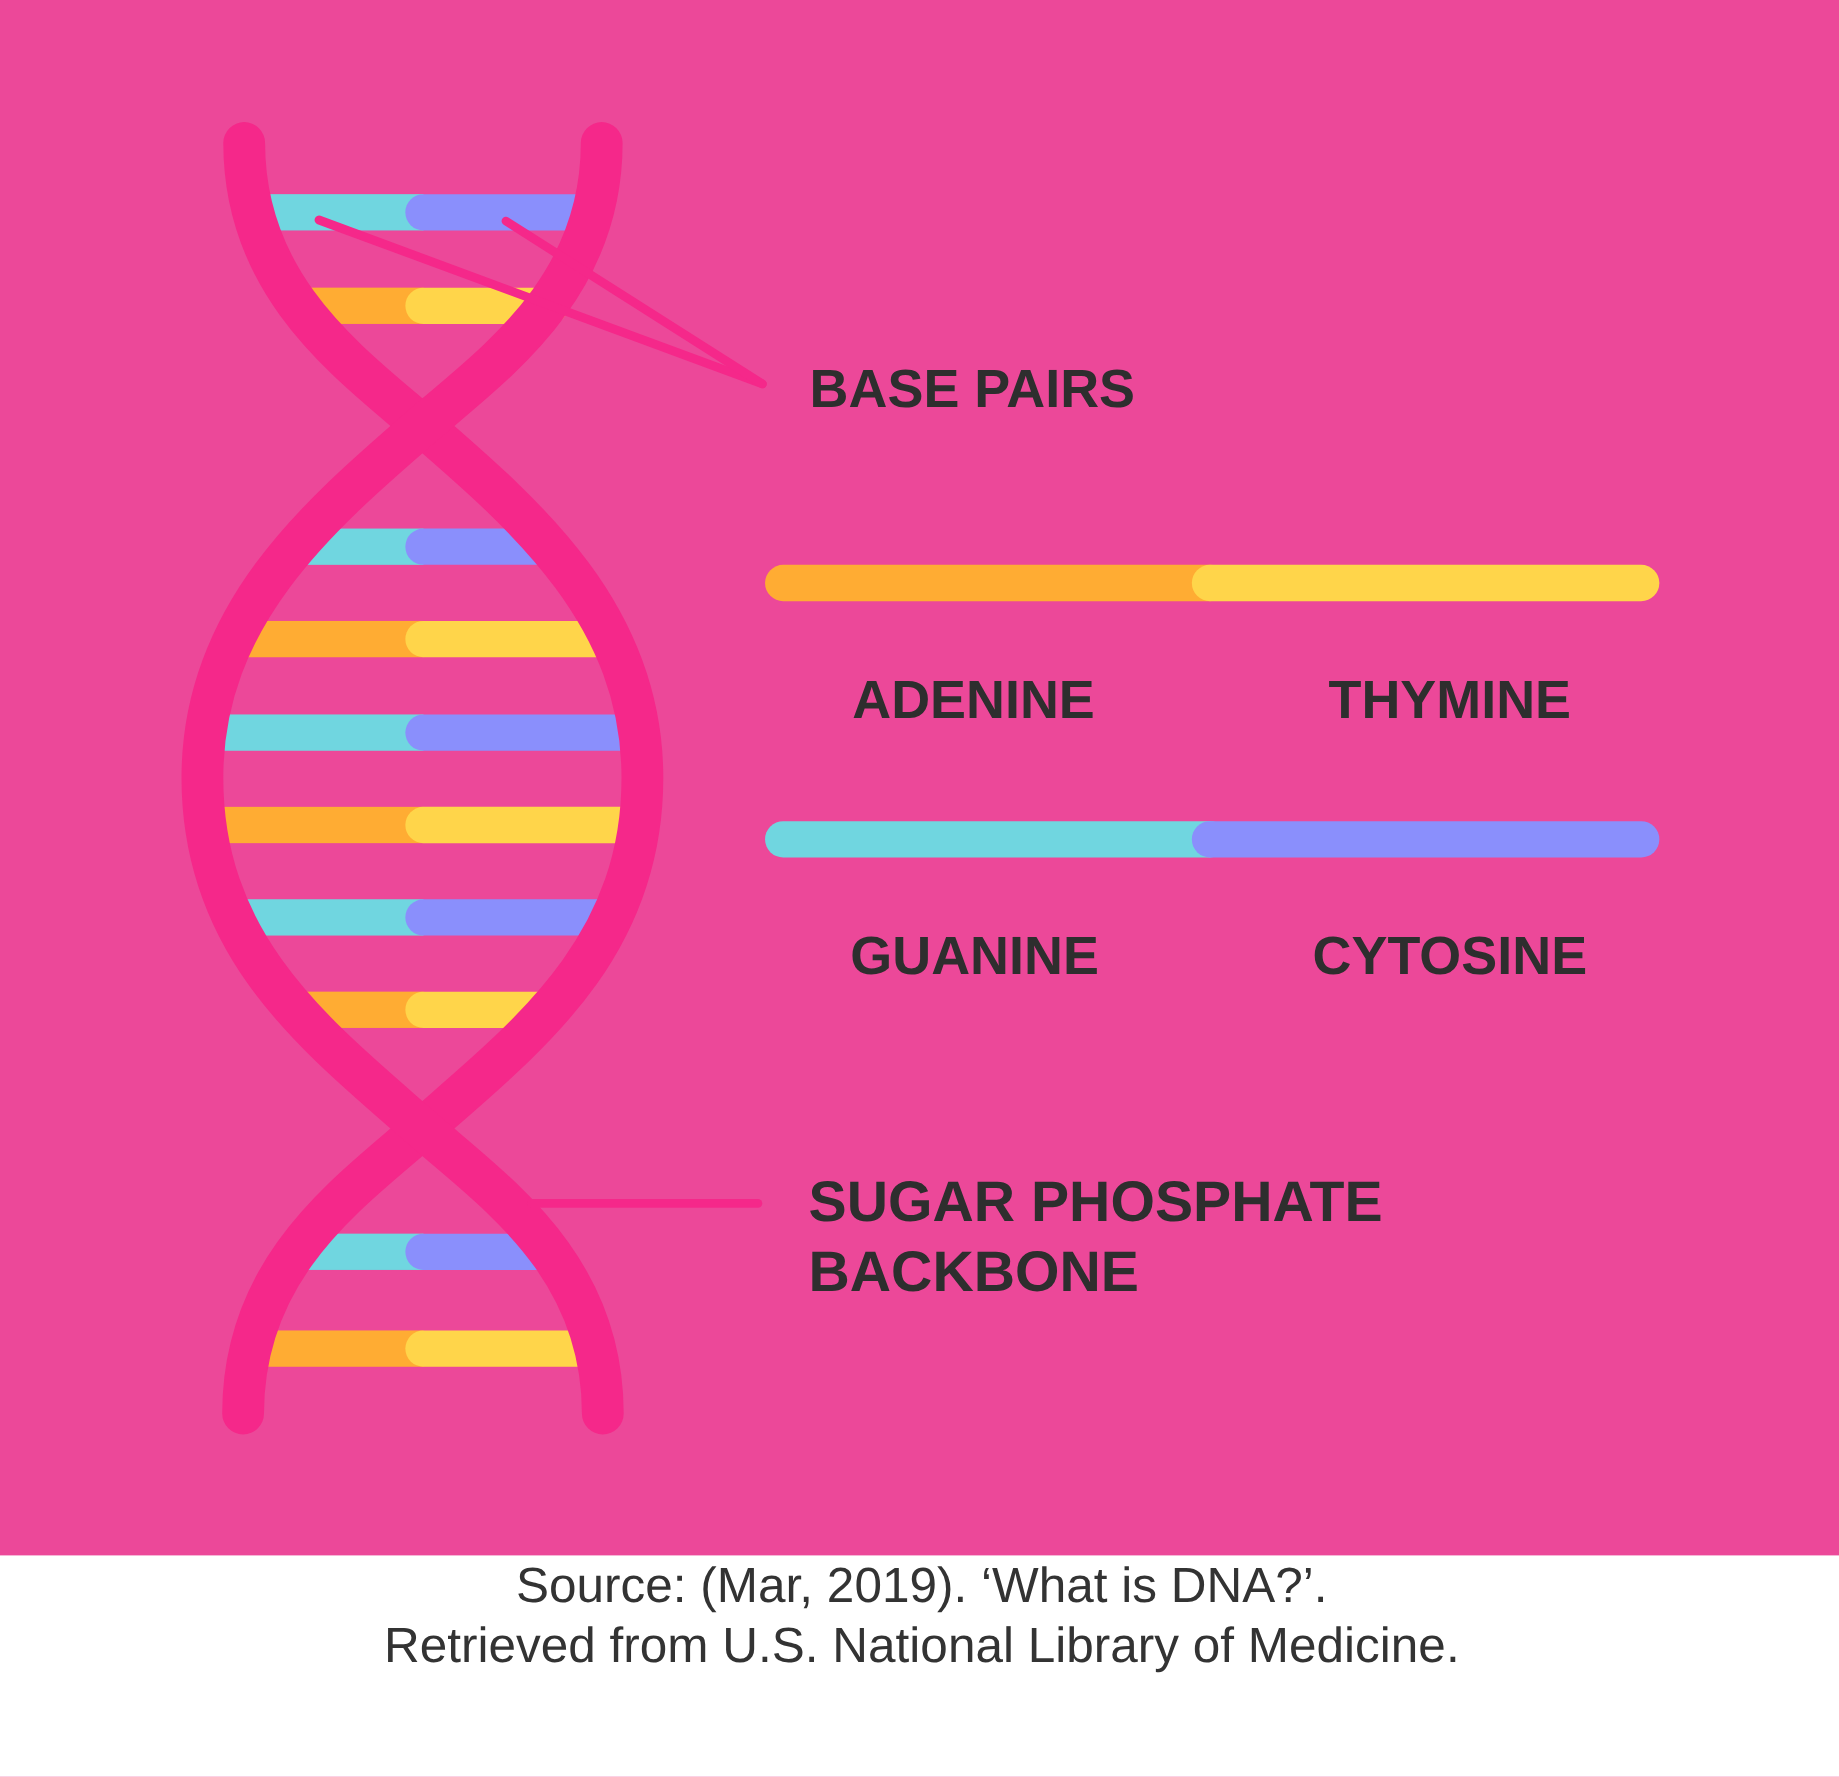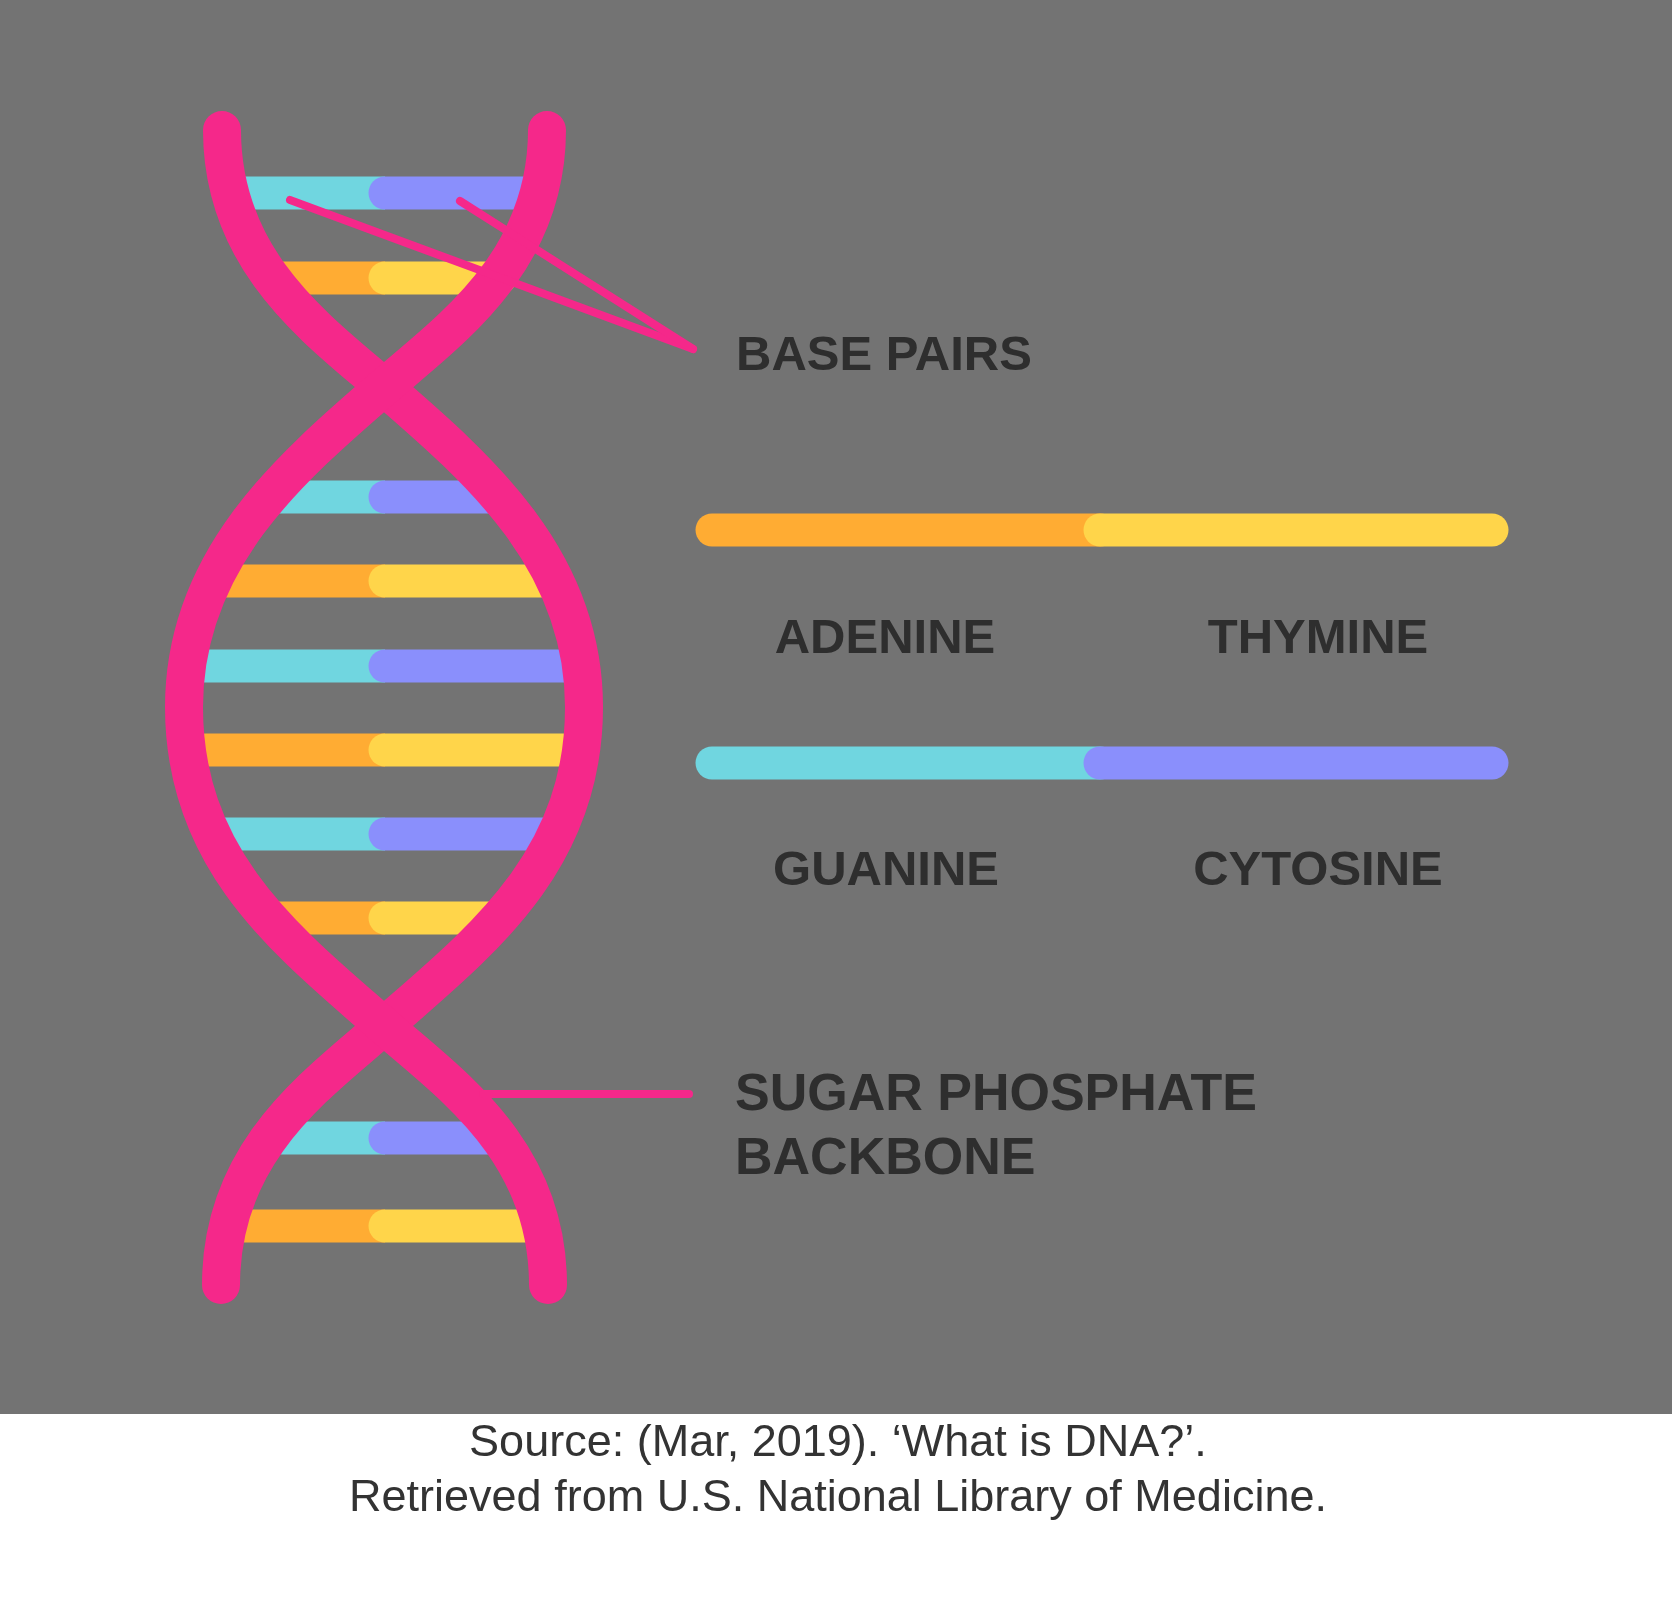--- a/index.html
+++ b/index.html
@@ -1,17 +1,17 @@
 <!DOCTYPE html>
 <html><head>
   <meta charset="utf-8">
   <style>
     html, body { margin: 0; padding: 0; background: #ffffff; }
     body { width: 1672px; height: 1615px; overflow: hidden; }
-    #stage { position: relative; width: 1672px; height: 1414px; background: #737373; }
+    #stage { position: relative; width: 1672px; height: 1414px; background: #ec4899; }
     svg { position: absolute; left: 0; top: 0; }
     .lbl { font-family: "Liberation Sans", "DejaVu Sans", sans-serif; font-weight: bold; fill: #2e2e2e; }
     .src { font-family: "Liberation Sans", "DejaVu Sans", sans-serif; font-weight: normal; fill: #333333; }
   </style>
 </head>
 <body>
 
 <div id="stage">
   <svg width="1672" height="1615" viewBox="0 0 1672 1615" xmlns="http://www.w3.org/2000/svg">
 

